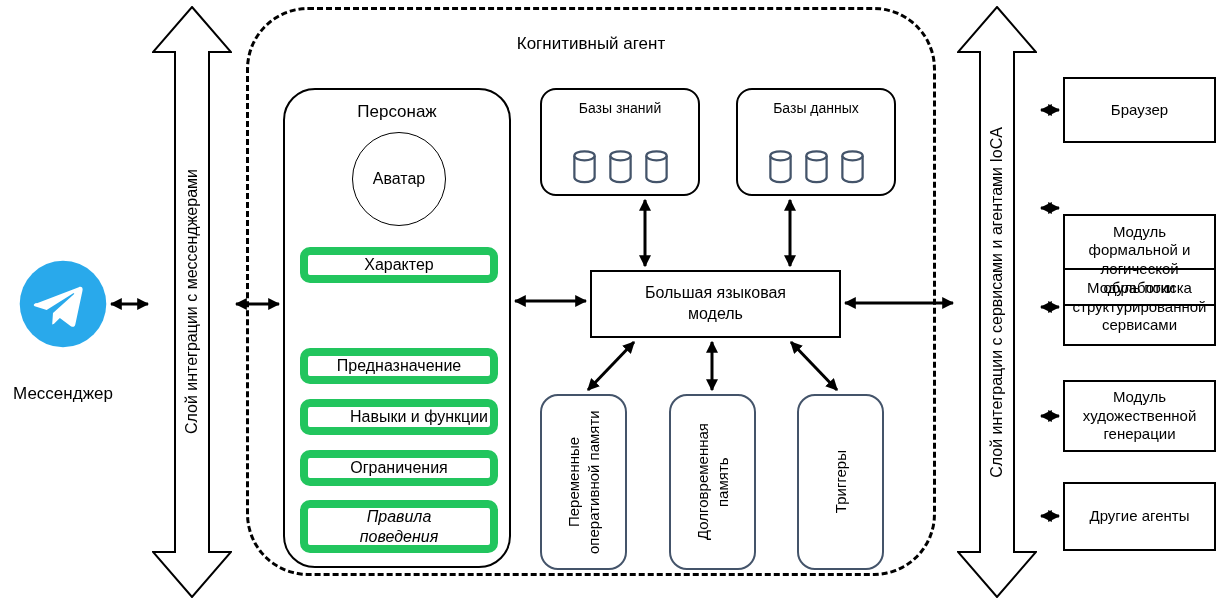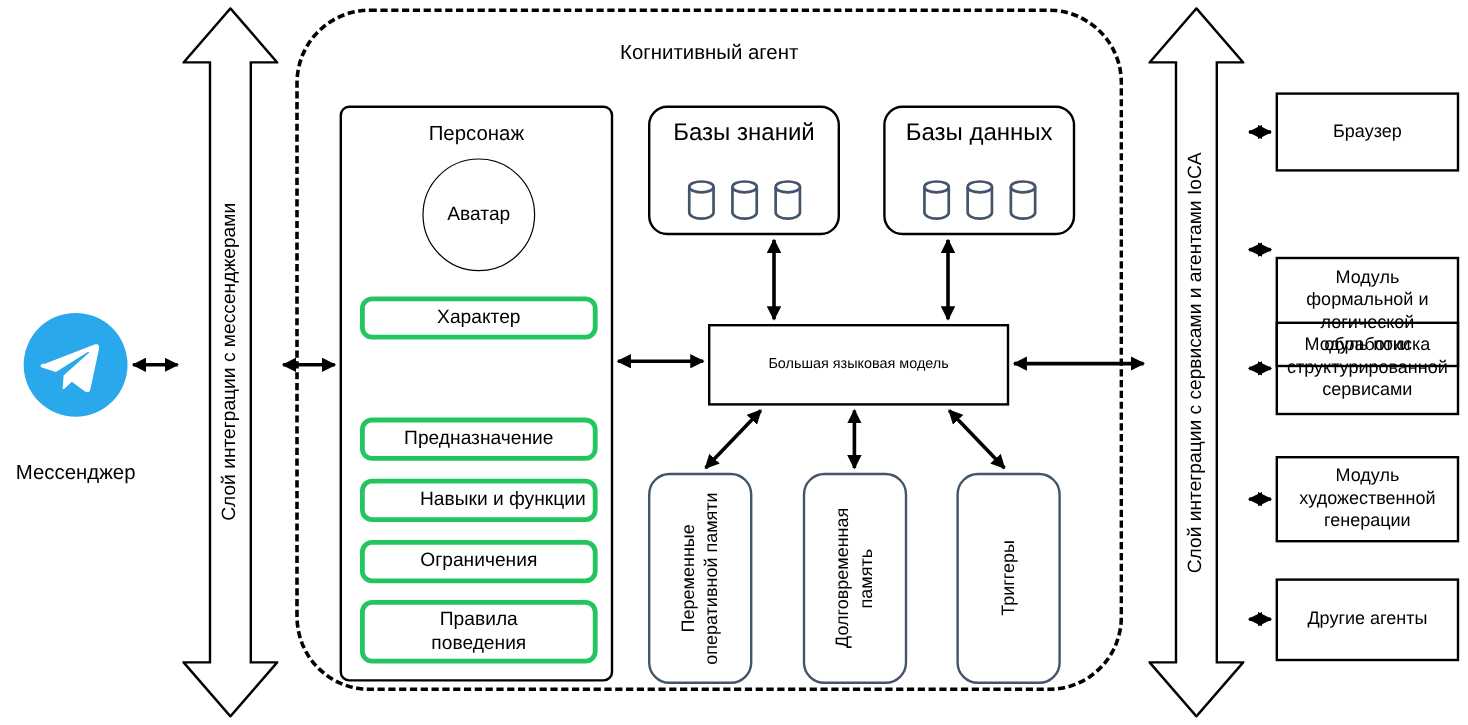--- a/index.html
+++ b/index.html
@@ -16,38 +16,38 @@
   .vbar-right { left:957px; }
   .vbar svg { position:absolute; inset:0; width:100%; height:100%; }
   .vbar .vlabel-wrap { position:absolute; inset:0; display:flex; align-items:center; justify-content:center; }
   .vlabel { writing-mode:vertical-rl; transform:rotate(180deg); font-size:16px; white-space:nowrap; }
 
   
   .agent-box { position:absolute; left:246px; top:7px; width:690px; height:569px; border:3px dashed #000; border-radius:62px; }
   .agent-title { position:absolute; left:246px; top:34px; width:690px; text-align:center; font-size:17px; }
 
   
-  .persona { position:absolute; left:283px; top:88px; width:228px; height:480px; border:2px solid #000; border-radius:8px; }
+  .persona { position:absolute; left:283px; top:88px; width:228px; height:480px; border:2px solid #000; border-radius:32px; }
   .persona-title { position:absolute; top:12px; left:0; width:100%; text-align:center; font-size:17px; }
   .avatar { position:absolute; left:67px; top:42px; width:94px; height:94px; border:1.5px solid #000; border-radius:50%; display:flex; align-items:center; justify-content:center; font-size:16px; }
-  .p-item { position:absolute; left:15px; width:198px; height:36px; border:4px solid #22c55e; border-radius:10px; display:flex; align-items:center; justify-content:center; font-size:16px; text-align:center; }
+  .p-item { position:absolute; left:15px; width:198px; height:36px; border:8px solid #22c55e; border-radius:10px; display:flex; align-items:center; justify-content:center; font-size:16px; text-align:center; }
   .p-item-0 { top:157px; } .p-item-1 { top:208px; } .p-item-2 { top:258px; }
   .p-item-3 { top:309px;padding-left:40px; } .p-item-4 { top:360px; }
   .p-item-5 { top:410px; height:53px; }
-  .p-item-5 span { display:inline-block; max-width:95px; line-height:1.2; }
+  .p-item-5 span { display:inline-block; max-width:95px; line-height:1.2;font-style:italic; }
 
   
   .store-box { position:absolute; top:88px; width:160px; height:108px; border:2px solid #000; border-radius:16px; }
   .store-kb { left:540px; } .store-db { left:736px; }
-  .store-title { position:absolute; top:10px; left:0; width:100%; text-align:center; font-size:20px; }
+  .store-title { position:absolute; top:10px; left:0; width:100%; text-align:center; font-size:14px; }
   .cyl-row { position:absolute; bottom:10px; left:0; width:100%; display:flex; justify-content:center; gap:9px; }
 
   
   .llm { position:absolute; left:590px; top:270px; width:251px; height:68px; border:2px solid #000; display:flex; align-items:center; justify-content:center; }
-  .llm span { display:inline-block; max-width:170px; text-align:center; font-size:12px; line-height:1.3; }
+  .llm span { display:inline-block; max-width:170px; text-align:center; font-size:16px; line-height:1.3; }
 
   
   .mem { position:absolute; top:394px; width:87px; height:176px; border:2px solid #44546A; border-radius:18px; display:flex; align-items:center; justify-content:center; }
   .mem-0 { left:540px; } .mem-1 { left:669px; } .mem-2 { left:797px; }
   .mem span { writing-mode:vertical-rl; transform:rotate(180deg); font-size:15px; max-height:152px; text-align:center; line-height:1.3; }
 
   
   .svc { position:absolute; left:1063px; width:153px; border:2px solid #000; display:flex; align-items:center; justify-content:center; padding:4px 8px; }
   .svc span { text-align:center; font-size:15px; line-height:1.25; }
   .svc-0 { top:77px; height:66px; }

